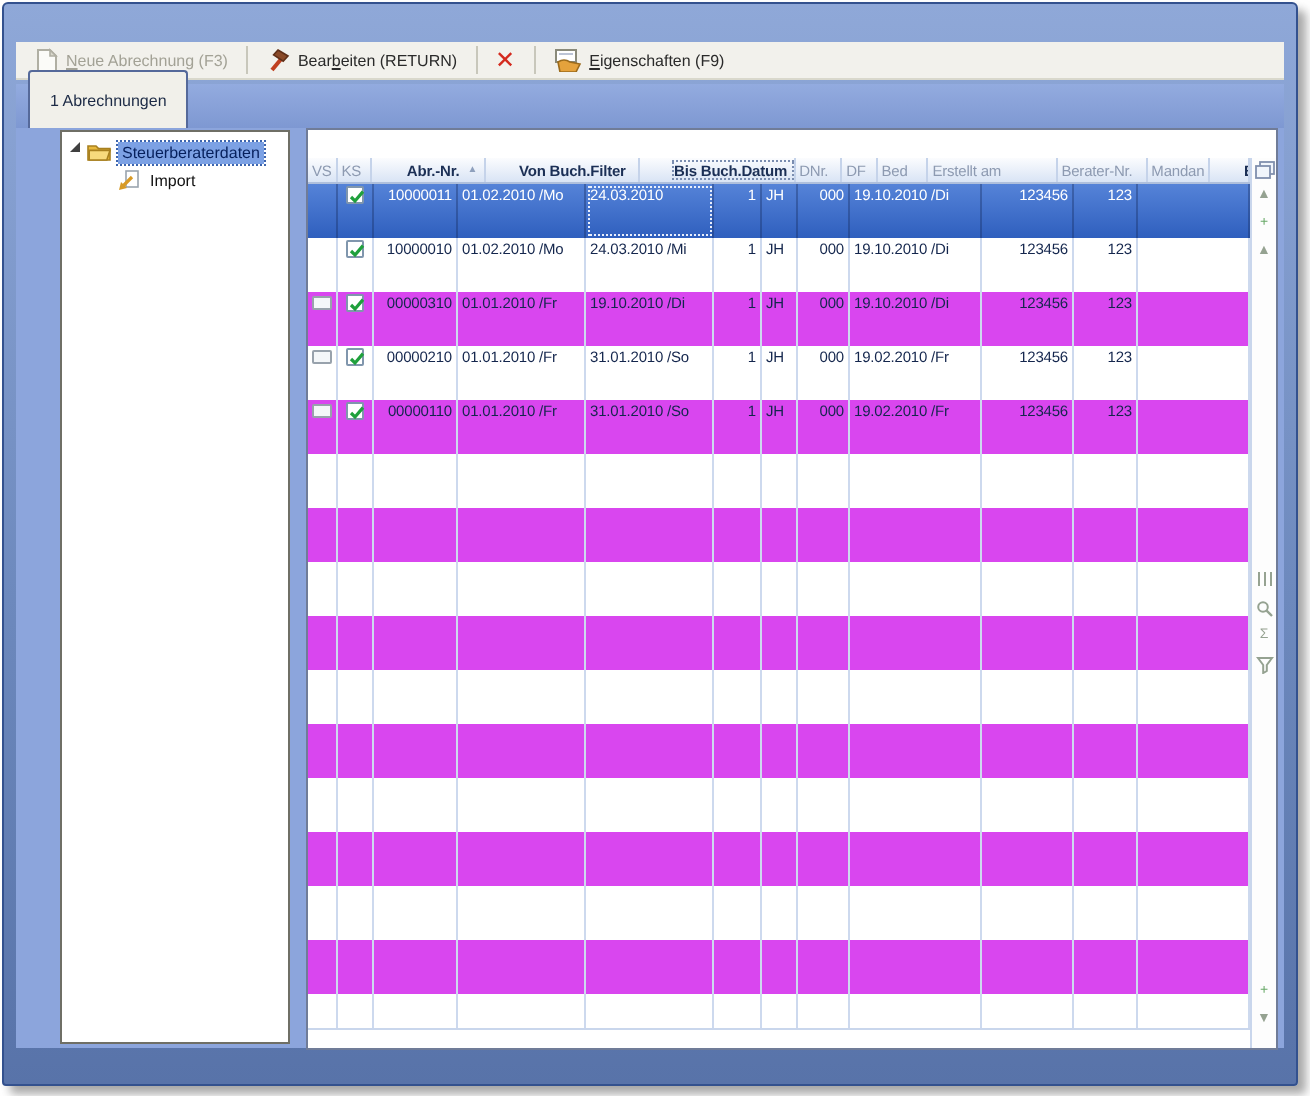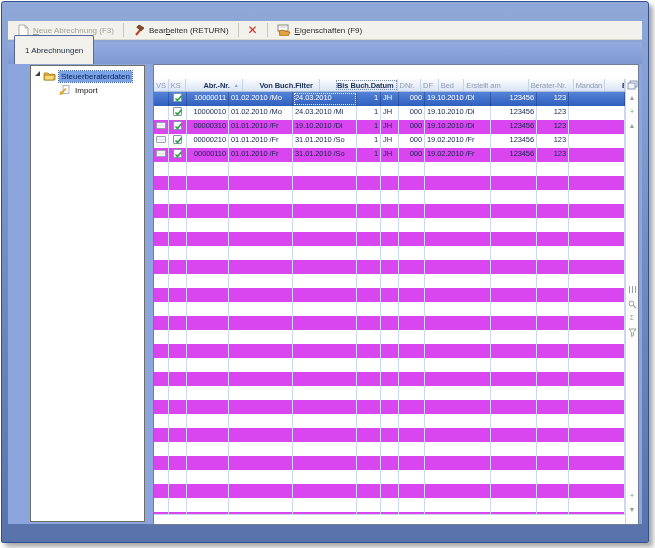--- a/index.html
+++ b/index.html
@@ -62,21 +62,21 @@
                  border-bottom:1px solid #aebfdc; font-size:7.5px; letter-spacing:-0.1px; }
   .hcell { border-right:1px solid #c5d3ea; padding:0 2px; display:flex;
            align-items:center; white-space:nowrap; overflow:hidden; }
   .hcell.muted { color:#8d9ab1; }
   .hcell.bold  { color:#1b2f55; font-weight:bold;margin-left:15px; }
   .hcell.focused { outline:1px dotted #7a8db0; outline-offset:-2px; }
   .sort-arrow { font-size:5px; color:#8ea0bd; margin-left:4px; }
 
   .grid-body { position:absolute; left:0; top:27px; right:13px; bottom:10px;
                overflow:hidden; }
-  .grow { display:flex; height:14px; font-size:7.5px; color:#14264d;
+  .grow { display:flex; height:27px; font-size:7.5px; color:#14264d;
           letter-spacing:-0.1px; background:#fff; }
   .grow.tint { background:#d946ef; }
   .grow.selected { background:linear-gradient(180deg,#5583d8,#2f5fbe); color:#fff; }
   .cell { border-right:1px solid #cdd9ee; padding:0 2px; line-height:12px;
           white-space:nowrap; overflow:hidden; }
   .grow.selected .cell { border-right:1px solid rgba(20,40,90,.35); }
   .cell.a-right { text-align:right; }
   .cell.a-center { text-align:center; }
   .cell.focus-cell { outline:1px dotted #e9effc; outline-offset:-2px; }
 

